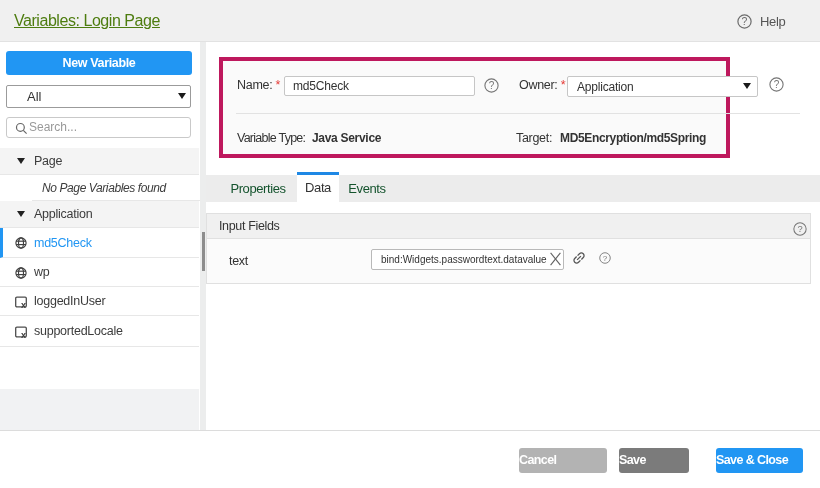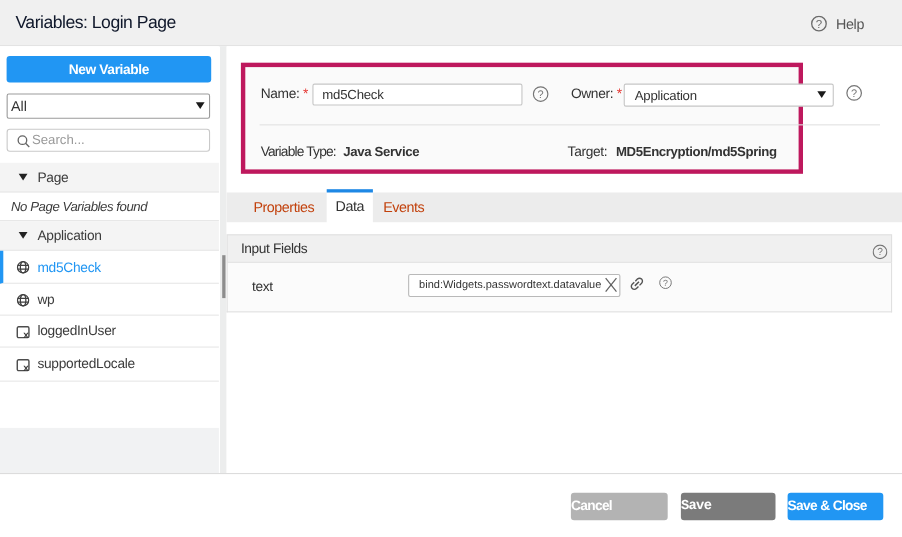--- a/index.html
+++ b/index.html
@@ -1,28 +1,28 @@
 <!DOCTYPE html>
 <html><head>
 <meta charset="utf-8">
 <style>
 * { margin:0; padding:0; box-sizing:border-box; }
 html,body { width:820px; height:488px; background:#fff; font-family:"Liberation Sans", sans-serif; overflow:hidden; }
 .abs { position:absolute; }
 
 #header { left:0; top:0; width:820px; height:42px; background:#f0f0f0; border-bottom:1px solid #e2e2e2; }
-#title { left:14px; top:0; height:41px; line-height:42px; font-size:16px; letter-spacing:-0.45px; color:#0f172a; }
+#title { left:14px; top:0; height:41px; line-height:42px; font-size:16px; letter-spacing:-0.45px; color:#4d7c0f;text-decoration:underline; }
 #helpc { left:737px; top:14px; }
 #help { left:760px; top:14px; font-size:13px; letter-spacing:-0.3px; color:#555; height:16px; line-height:16px; }
 
 #sidebar { left:0; top:42px; width:199px; height:389px; background:#fff; }
 #sbtrack { left:199.5px; top:42px; width:6px; height:389px; background:#eceded; }
 #sbthumb { left:202px; top:232px; width:3px; height:39px; background:#8d8d8d; }
 #newvar { left:6px; top:9px; width:186px; height:24px; background:#2196f3; border-radius:3px; color:#fff; font-size:12.5px; letter-spacing:-0.35px; font-weight:bold; text-align:center; line-height:24px; }
-#allsel { left:6px; top:43px; width:185px; height:23px; border:1px solid #9b9b9b; border-radius:2px; background:#fff; font-size:13px; color:#333; line-height:21px; padding-left:3px; }
+#allsel { left:6px; top:43px; width:185px; height:23px; border:1px solid #9b9b9b; border-radius:2px; background:#fff; font-size:13px; color:#333; line-height:21px; padding-left:20px; }
 #allsel .car { position:absolute; right:4px; top:6.5px; width:0; height:0; border-left:4px solid transparent; border-right:4px solid transparent; border-top:6px solid #1a1a1a; }
 #search { left:6px; top:75px; width:185px; height:21px; border:1px solid #c9c9c9; border-radius:3px; background:#fff; font-size:12px; color:#999; line-height:19px; padding-left:22px; }
 #search svg { position:absolute; left:8px; top:4px; }
 .row { position:absolute; left:0; width:199px; border-bottom:1px solid #e7e7e7; font-size:12.5px; letter-spacing:-0.25px; color:#3c3c3c; }
 .sect { background:#f4f4f4;padding-left:16px; }
 .tri { position:absolute; left:17px; top:50%; margin-top:-3px; width:0; height:0; border-left:4.5px solid transparent; border-right:4.5px solid transparent; border-top:6px solid #222; }
 .rlabel { position:absolute; left:34px; top:50%; transform:translateY(-50%); }
 .ricon { position:absolute; left:15px; top:50%; margin-top:-5.5px; }
 #r-md5 { border-left:3px solid #2196f3; }
 #r-md5 .rlabel { color:#2196f3; left:31px; }
@@ -32,36 +32,36 @@
 #main { left:206px; top:42px; width:614px; height:388px; background:#fff; }
 #panel { left:13px; top:15px; width:511px; height:101px; background:#fafafa; border:4px solid #be185d; }
 .flabel { font-size:12.5px; letter-spacing:-0.3px; color:#333; }
 .red { color:#e53935; }
 #nameinput { left:61px; top:14.5px; width:191px; height:20px; background:#fff; border:1px solid #c6c6c6; border-radius:2px; font-size:12px; letter-spacing:-0.2px; color:#333; line-height:19px; padding-left:8px; }
 #ownersel { left:344px; top:14.5px; width:191px; height:21px; background:#fff; border:1px solid #c6c6c6; border-radius:2px; font-size:12px; letter-spacing:-0.2px; color:#333; line-height:20px; padding-left:9px; }
 #ownersel .car { position:absolute; right:6px; top:6.5px; width:0; height:0; border-left:4px solid transparent; border-right:4px solid transparent; border-top:6px solid #1a1a1a; }
 #pdivider { left:13px; top:52px; width:564px; height:1px; background:#e2e2e2; }
 
 #tabbar { left:0; top:133px; width:614px; height:27px; background:#ececec; }
-.tab { position:absolute; top:0; height:27px; font-size:13px; letter-spacing:-0.4px; color:#c2410c; text-align:center; }
+.tab { position:absolute; top:0; height:27px; font-size:13px; letter-spacing:-0.4px; color:#14532d; text-align:center; }
 .tab span { display:inline-block; line-height:27px; }
 #tab-data { top:-3px; height:32px; background:#fff; border-top:3px solid #1e88e5; color:#333; }
 #tab-data span { line-height:26px; }
 
 #section { left:0; top:171px; width:605px; }
 #sechead { left:0; top:0; width:605px; height:26px; background:#f0f0f0; border:1px solid #e0e0e0; font-size:12.5px; letter-spacing:-0.35px; color:#333; line-height:25px; padding-left:12px; }
 #secbody { left:0; top:26px; width:605px; height:45px; background:#fbfbfb; border:1px solid #e0e0e0; border-top:0; }
 #textlabel { left:22px; top:50%; transform:translateY(-50%); font-size:12.5px; letter-spacing:-0.3px; color:#333; }
 #bindbox { left:164px; top:10px; width:193px; height:21px; background:#fff; border:1px solid #b9b9b9; border-radius:2px; font-size:10px; color:#333; line-height:19px; padding-left:9px; letter-spacing:0; }
 #bindbox .x { position:absolute; right:2px; top:1.5px; }
 
 #footer { left:0; top:430px; width:820px; height:58px; background:#fff; border-top:1px solid #dcdcdc; }
 .btn { position:absolute; top:17px; height:25px; border-radius:3px; color:#fff; font-size:12.5px; letter-spacing:-0.6px; font-weight:bold; text-align:left; line-height:25px; }
 #btn-cancel { left:519px; width:88px; background:#b3b3b3; }
-#btn-save { left:619px; width:86px; background:#7b7b7b;font-family:Liberation Mono, monospace; }
+#btn-save { left:619px; width:70px; background:#7b7b7b; }
 #btn-sc { left:716px; width:87px; background:#2196f3; }
 </style>
 </head>
 <body>
 <div id="header" class="abs">
   <div id="title" class="abs">Variables: Login Page</div>
   <div id="helpc" class="abs"><svg width="15" height="15" viewBox="0 0 15 15">
         <circle cx="7.5" cy="7.5" r="6.6" fill="none" stroke="#6b6b6b" stroke-width="1.2"></circle>
         <text x="7.5" y="11.2" text-anchor="middle" font-size="10.5" fill="#6b6b6b" font-family="Liberation Sans">?</text>
       </svg></div>
@@ -72,21 +72,21 @@
   <div id="newvar" class="abs">New Variable</div>
   <div id="allsel" class="abs">All<span class="car"></span></div>
   <div id="search" class="abs"><svg width="13" height="13" viewBox="0 0 13 13">
         <circle cx="5.4" cy="5.4" r="3.9" fill="none" stroke="#666" stroke-width="1.2"></circle>
         <line x1="8.3" y1="8.3" x2="11.6" y2="11.6" stroke="#666" stroke-width="1.2"></line>
       </svg>Search...</div>
   <div class="row sect" style="top:106px; height:27px;">
       <span class="tri"></span>
       <span class="rlabel">Page</span>
     </div>
-  <div class="row" style="top:133px; height:26px;">
+  <div class="row" style="top:133px; height:26px;margin-left:32px;">
       <span class="rlabel" style="left:10px; font-style:italic; font-size:12px; letter-spacing:-0.4px;">No Page Variables found</span>
     </div>
   <div class="row sect" style="top:159px; height:27px;">
       <span class="tri"></span>
       <span class="rlabel">Application</span>
     </div>
   <div class="row" id="r-md5" style="top:186px; height:30px;">
       <span class="ricon"><svg width="12" height="12" viewBox="0 0 12 12">
           <g fill="none" stroke="#3f3f3f" stroke-width="1.15">
             <circle cx="6" cy="6" r="5.1"></circle>

